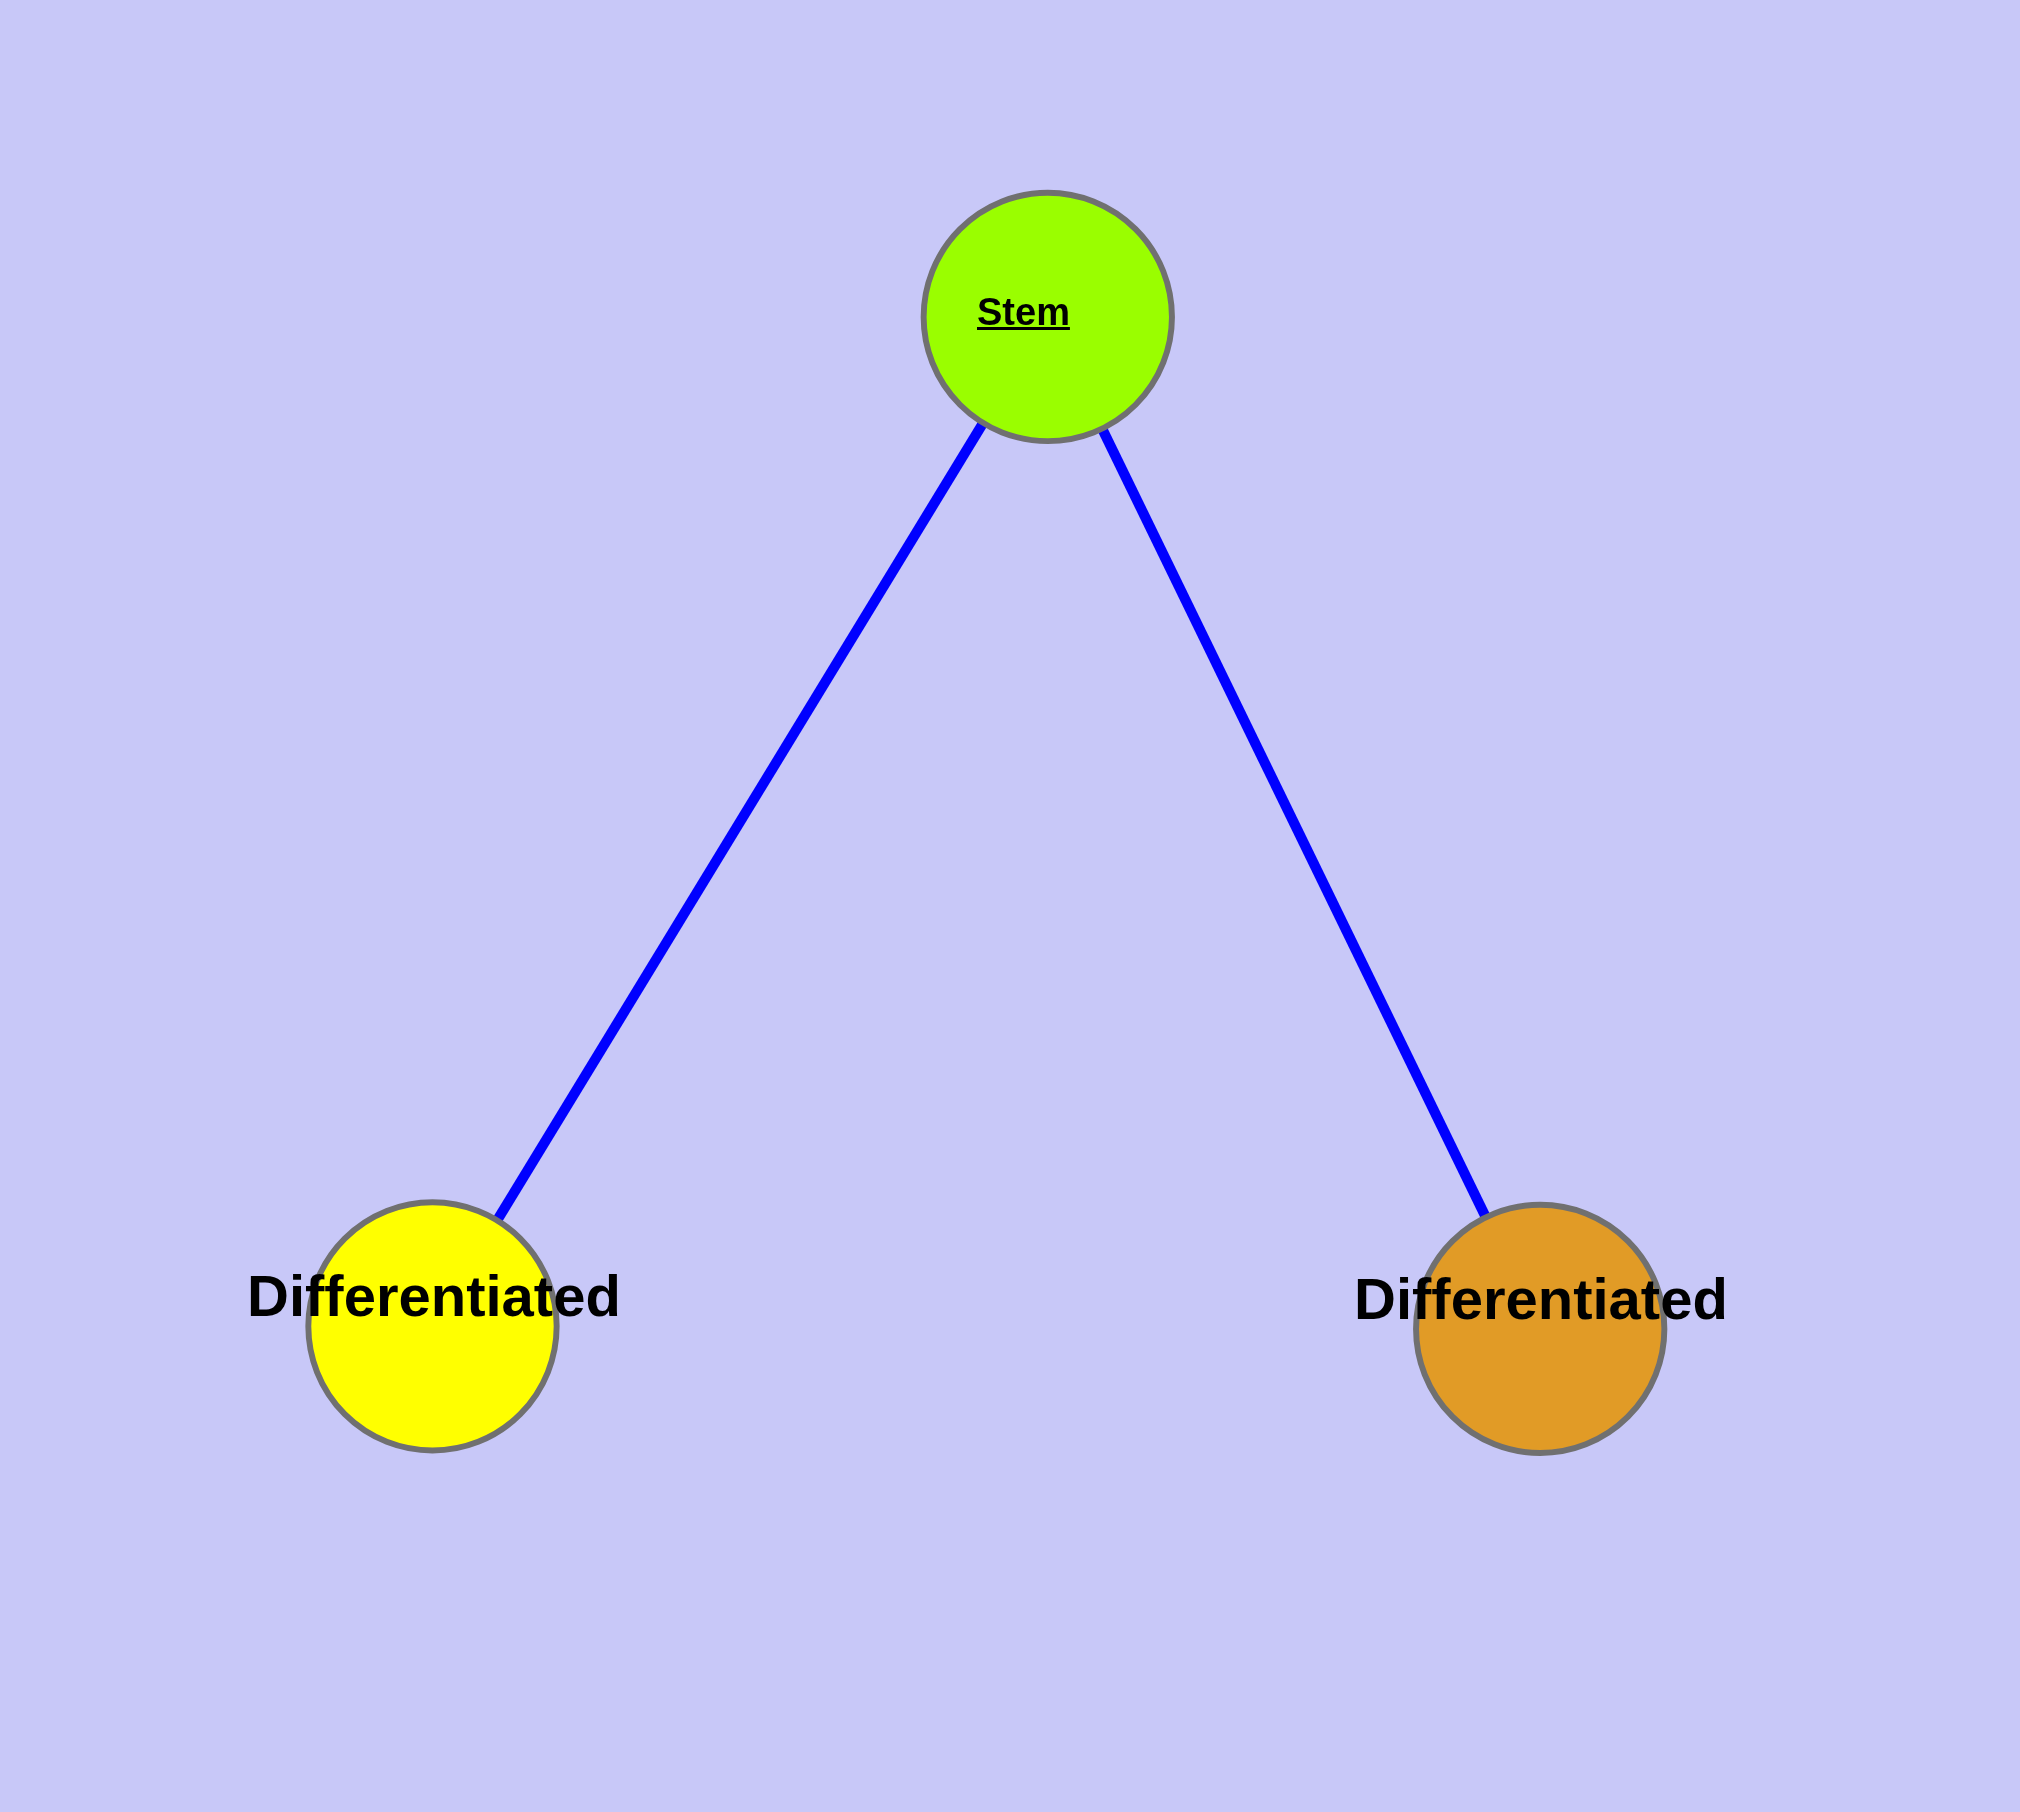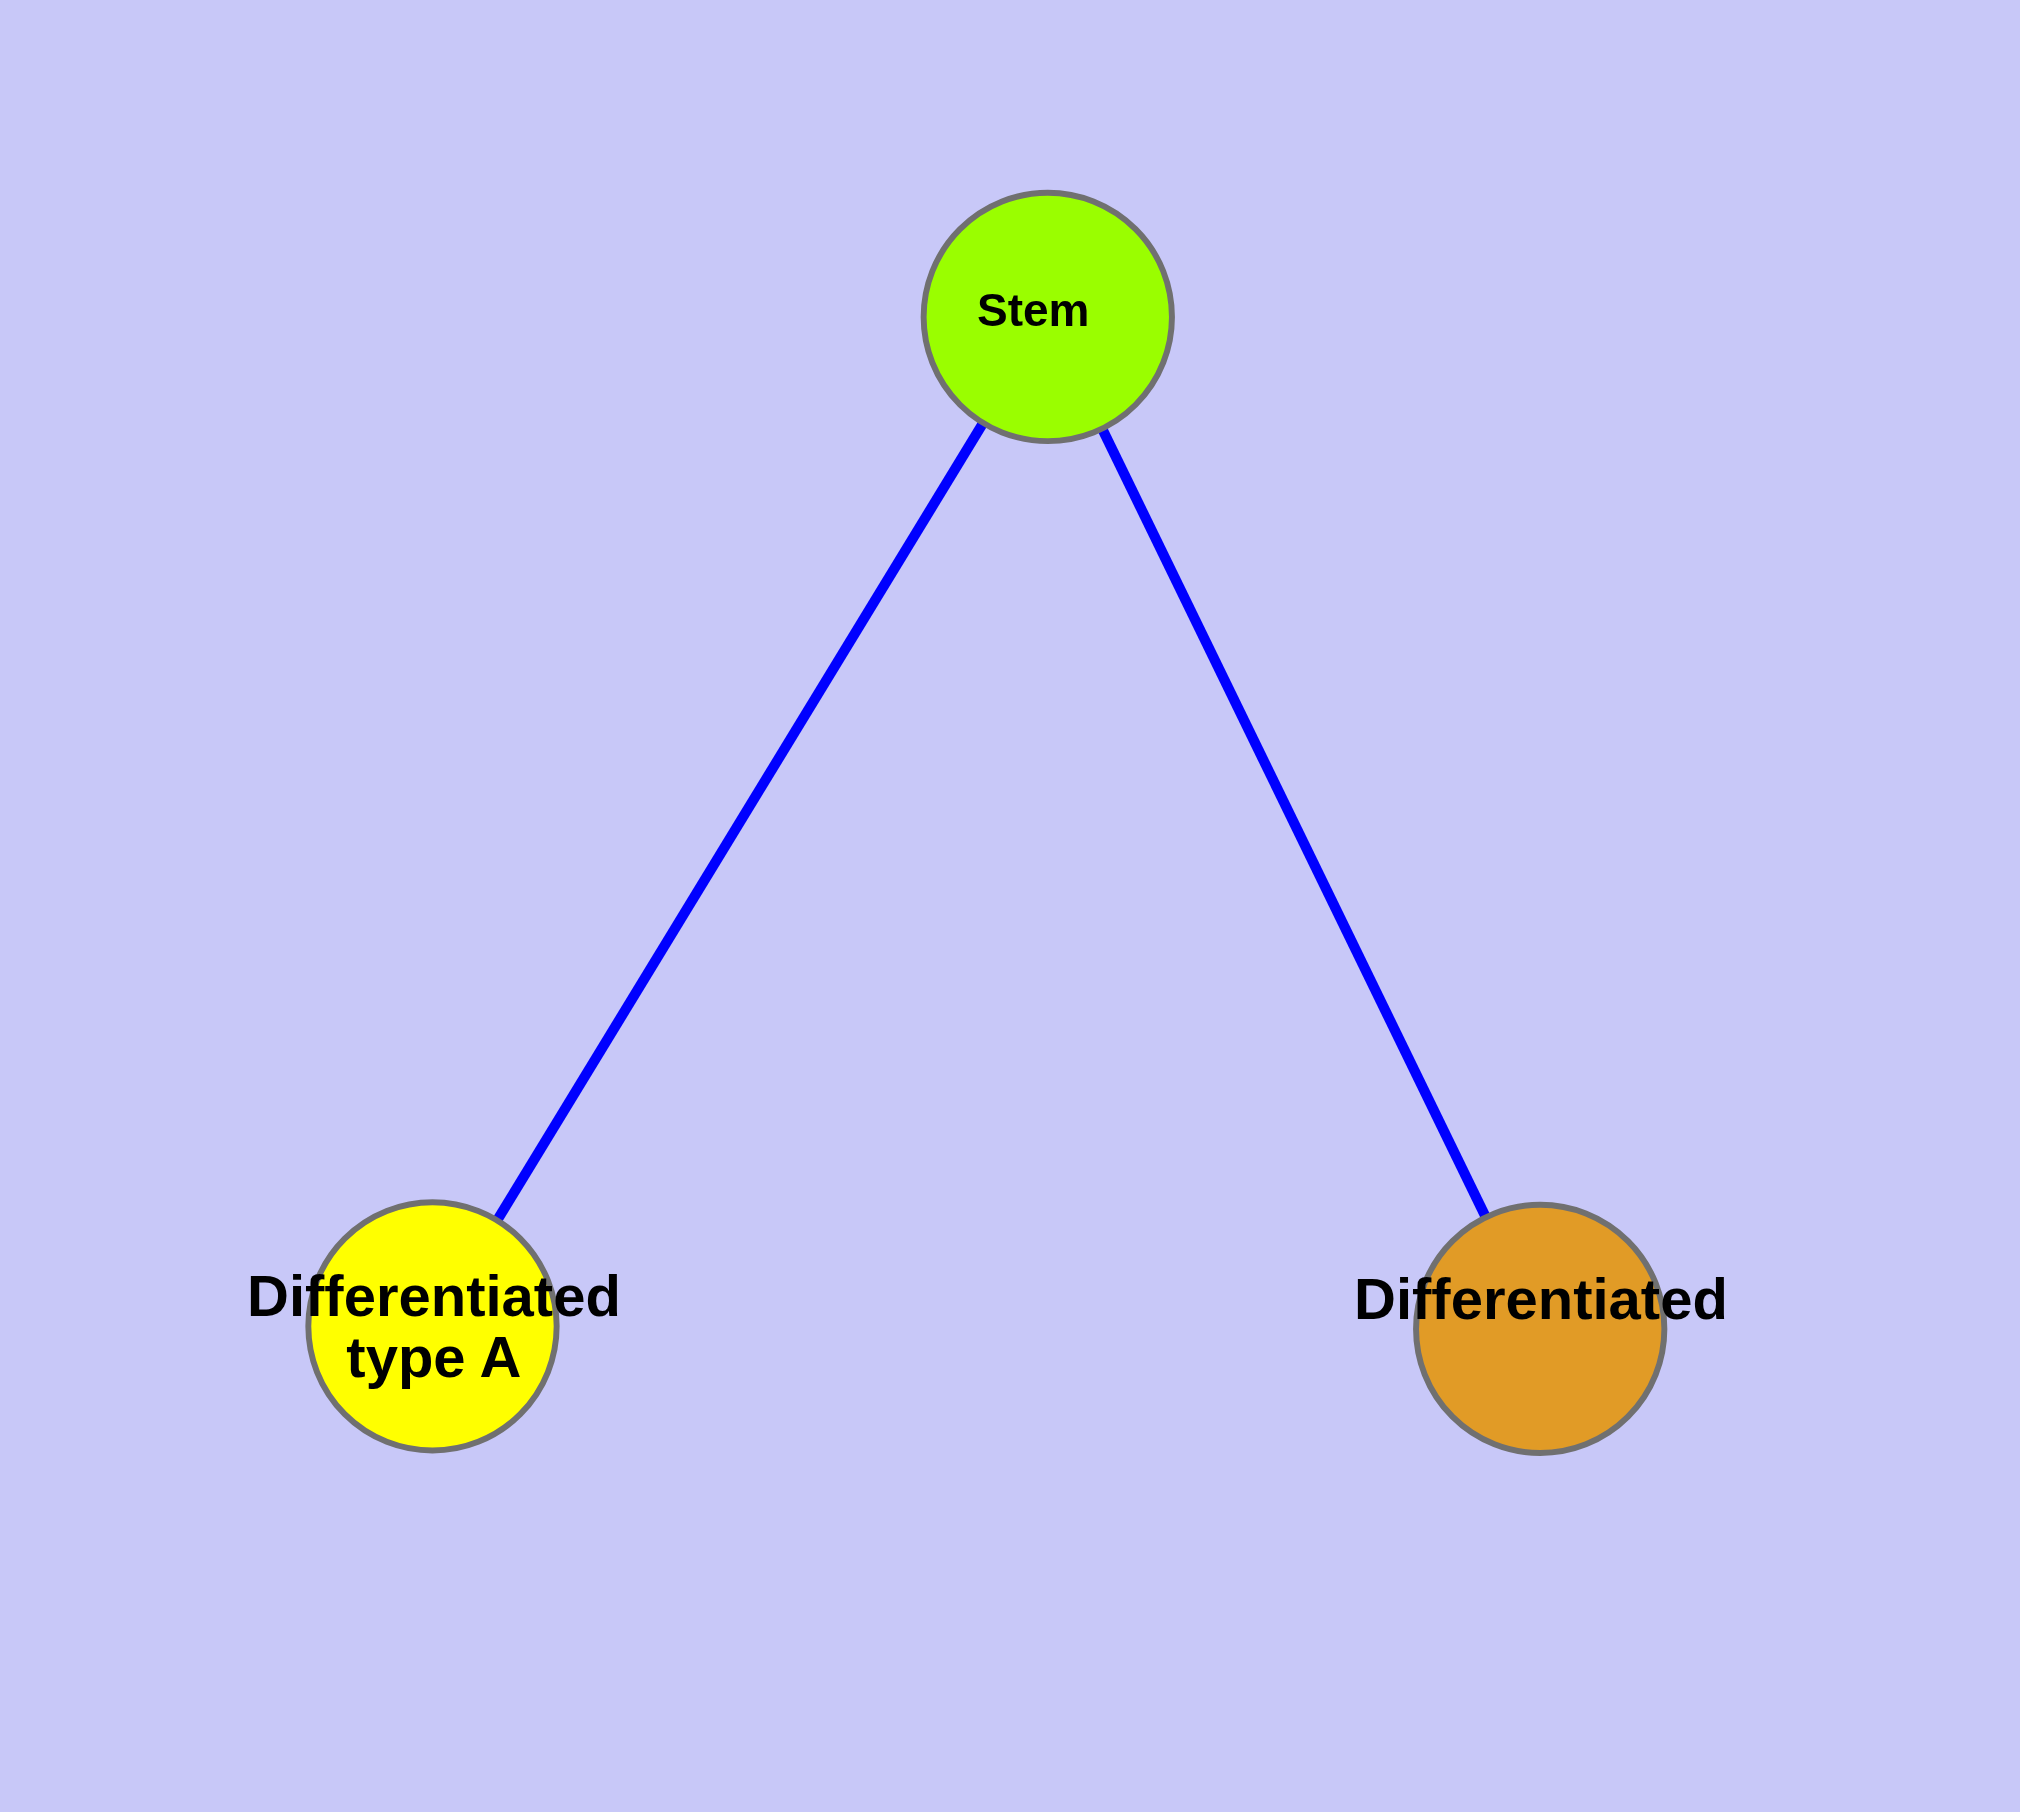--- a/index.html
+++ b/index.html
@@ -50,26 +50,25 @@
         <line x1="1299.006913482247" y1="503.4840872595573" x2="1753.993086517753" y2="1438.5159127404427" stroke="#0000ff" stroke-width="12" stroke-linecap="butt"></line>
       </g>
     <g id="node-layer">
         <circle cx="1236" cy="374" r="146.5" fill="#9afe00" stroke="#707070" stroke-width="7"></circle>
         <circle cx="510" cy="1565" r="146.5" fill="#ffff00" stroke="#707070" stroke-width="7"></circle>
         <circle cx="1817" cy="1568" r="146.5" fill="#e19b26" stroke="#707070" stroke-width="7"></circle>
       </g>
   </svg>
 
   <div id="label-layer">
-      <div class="node-label" style="font-size: 46px; color: rgb(0, 0, 0); left: 977px; top: 286px;">
+      <div class="node-label" style="font-size: 38px; color: rgb(0, 0, 0); left: 977px; top: 292px; text-decoration: underline;">
         <span class="lbl-line">Stem</span>
       </div>
       <div class="node-label" style="font-size: 58px; color: rgb(0, 0, 0); left: 247px; top: 1265px;">
         <span class="lbl-line">Differentiated</span>
-        <span class="lbl-line">type A</span>
       </div>
       <div class="node-label" style="font-size: 58px; color: rgb(0, 0, 0); left: 1354px; top: 1268px;">
         <span class="lbl-line">Differentiated</span>
       </div>
     </div>
 
 </div>
 
 
 </body></html>

